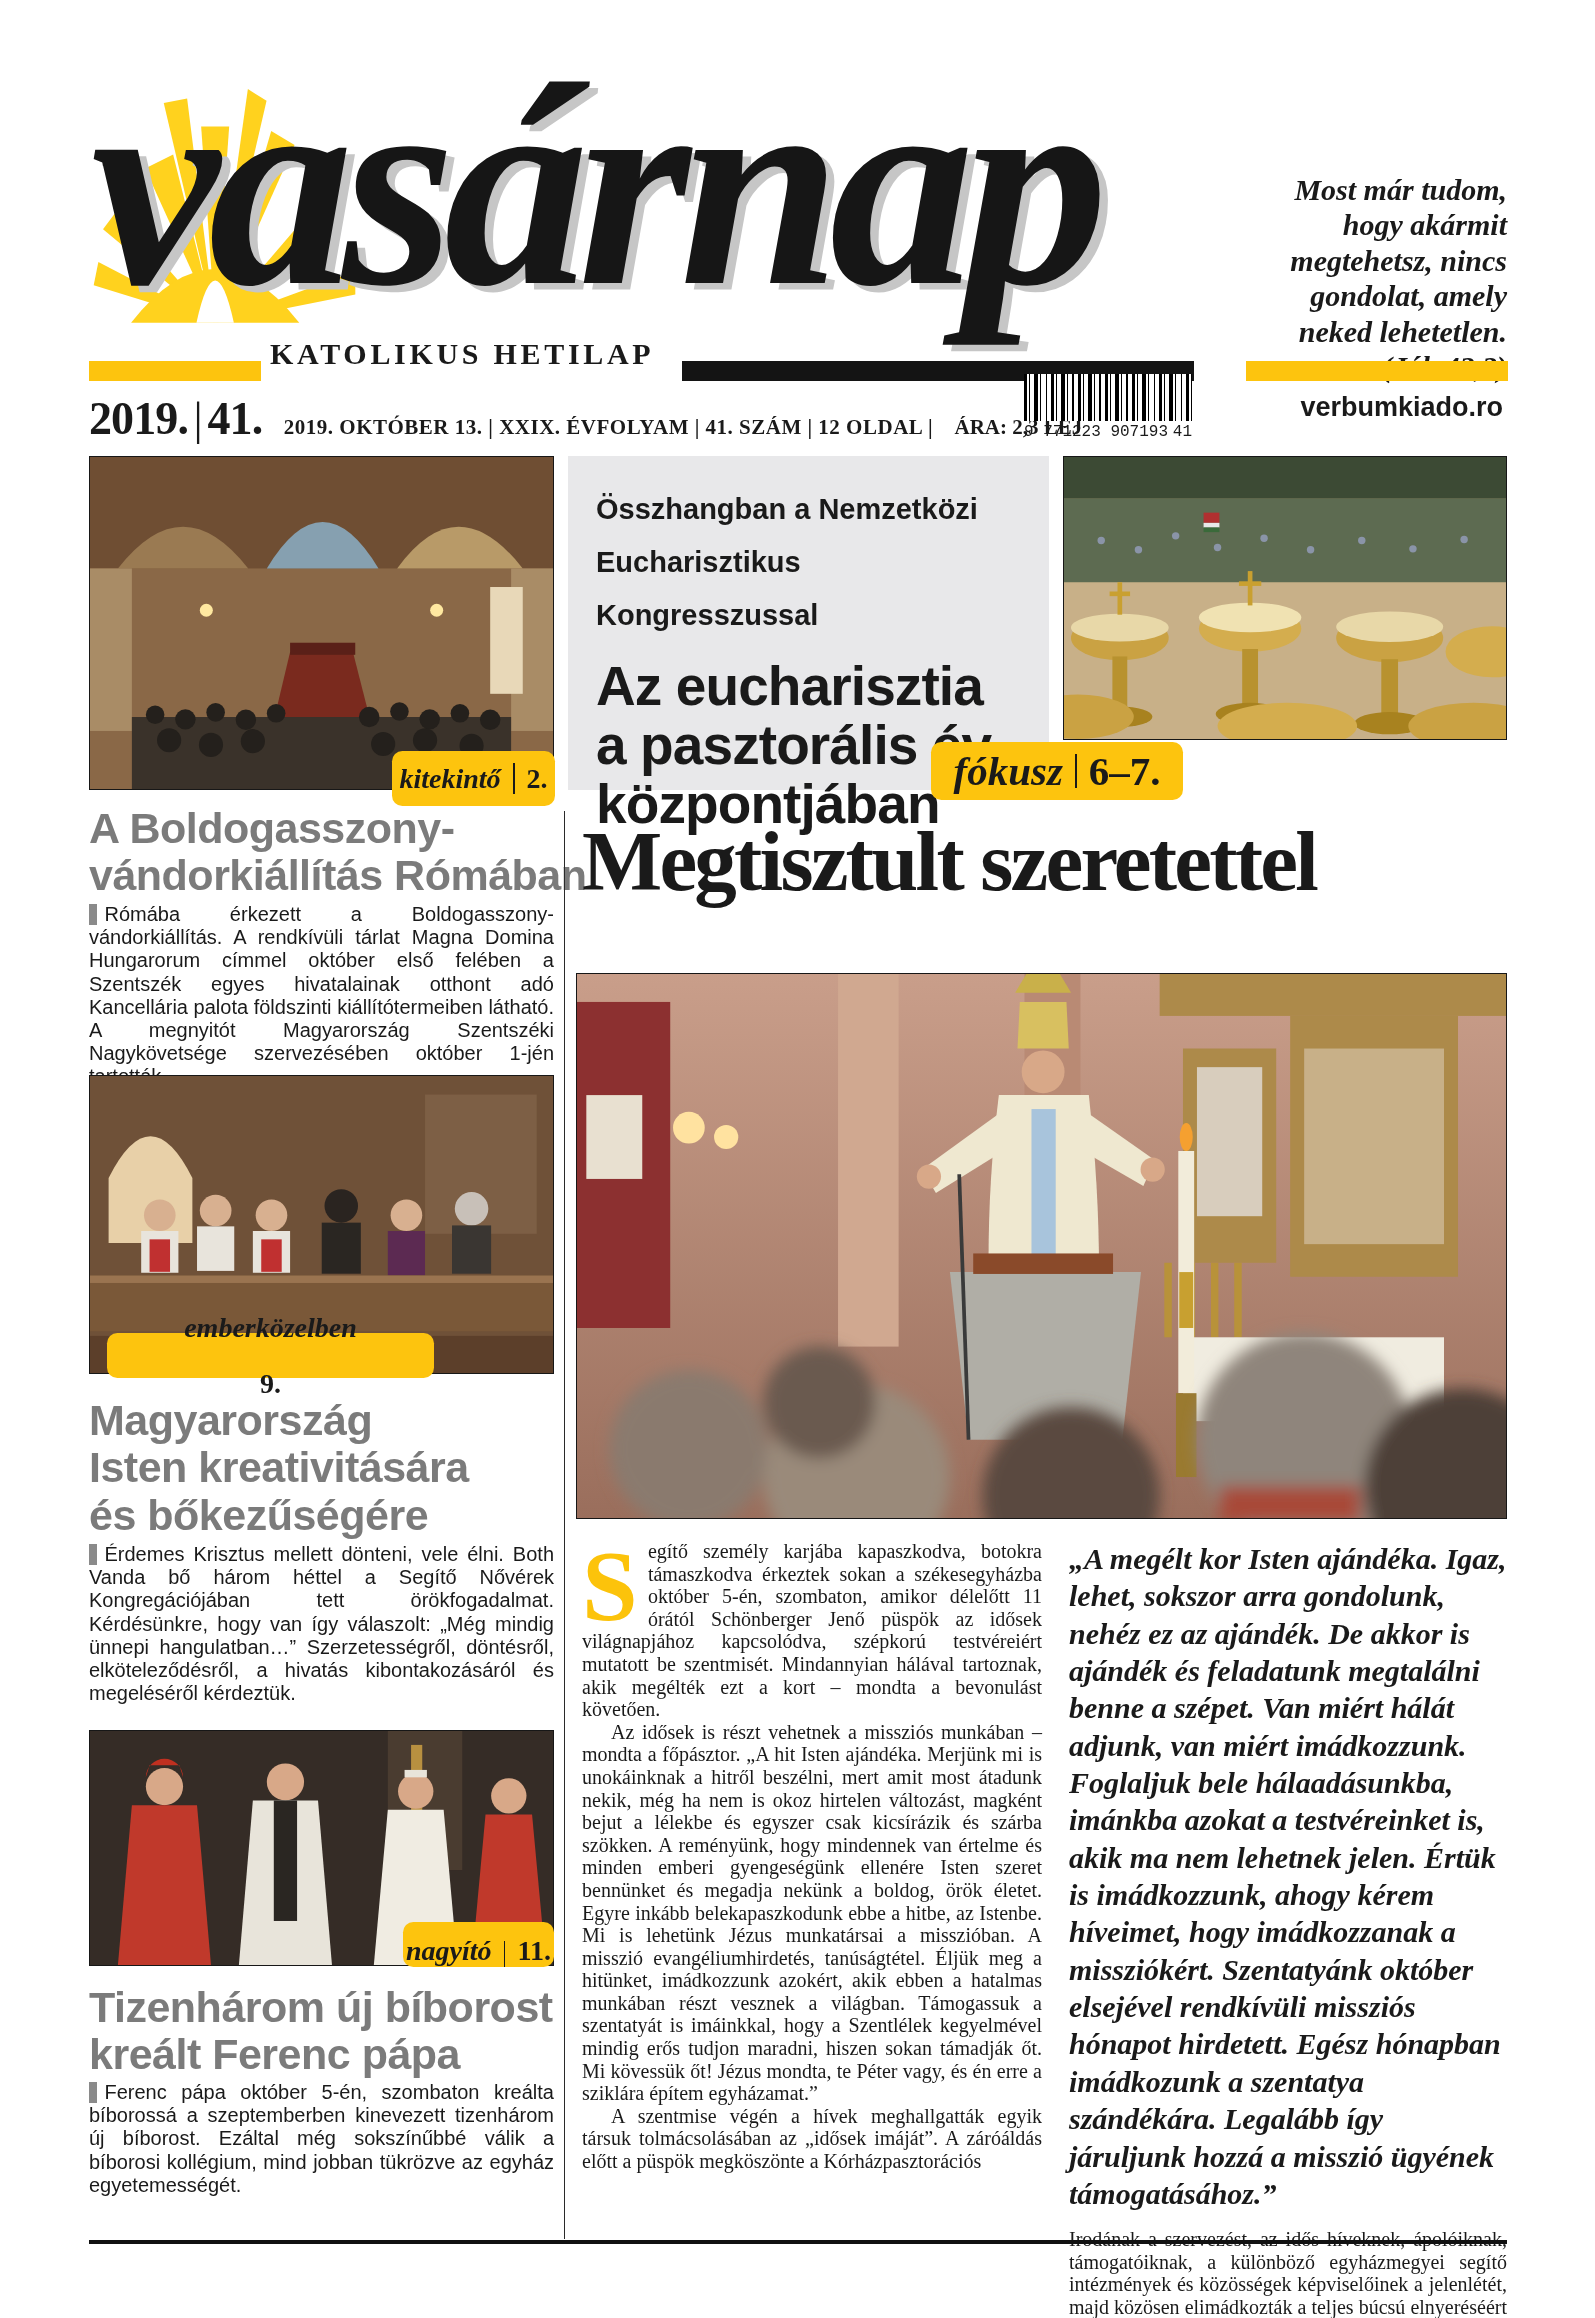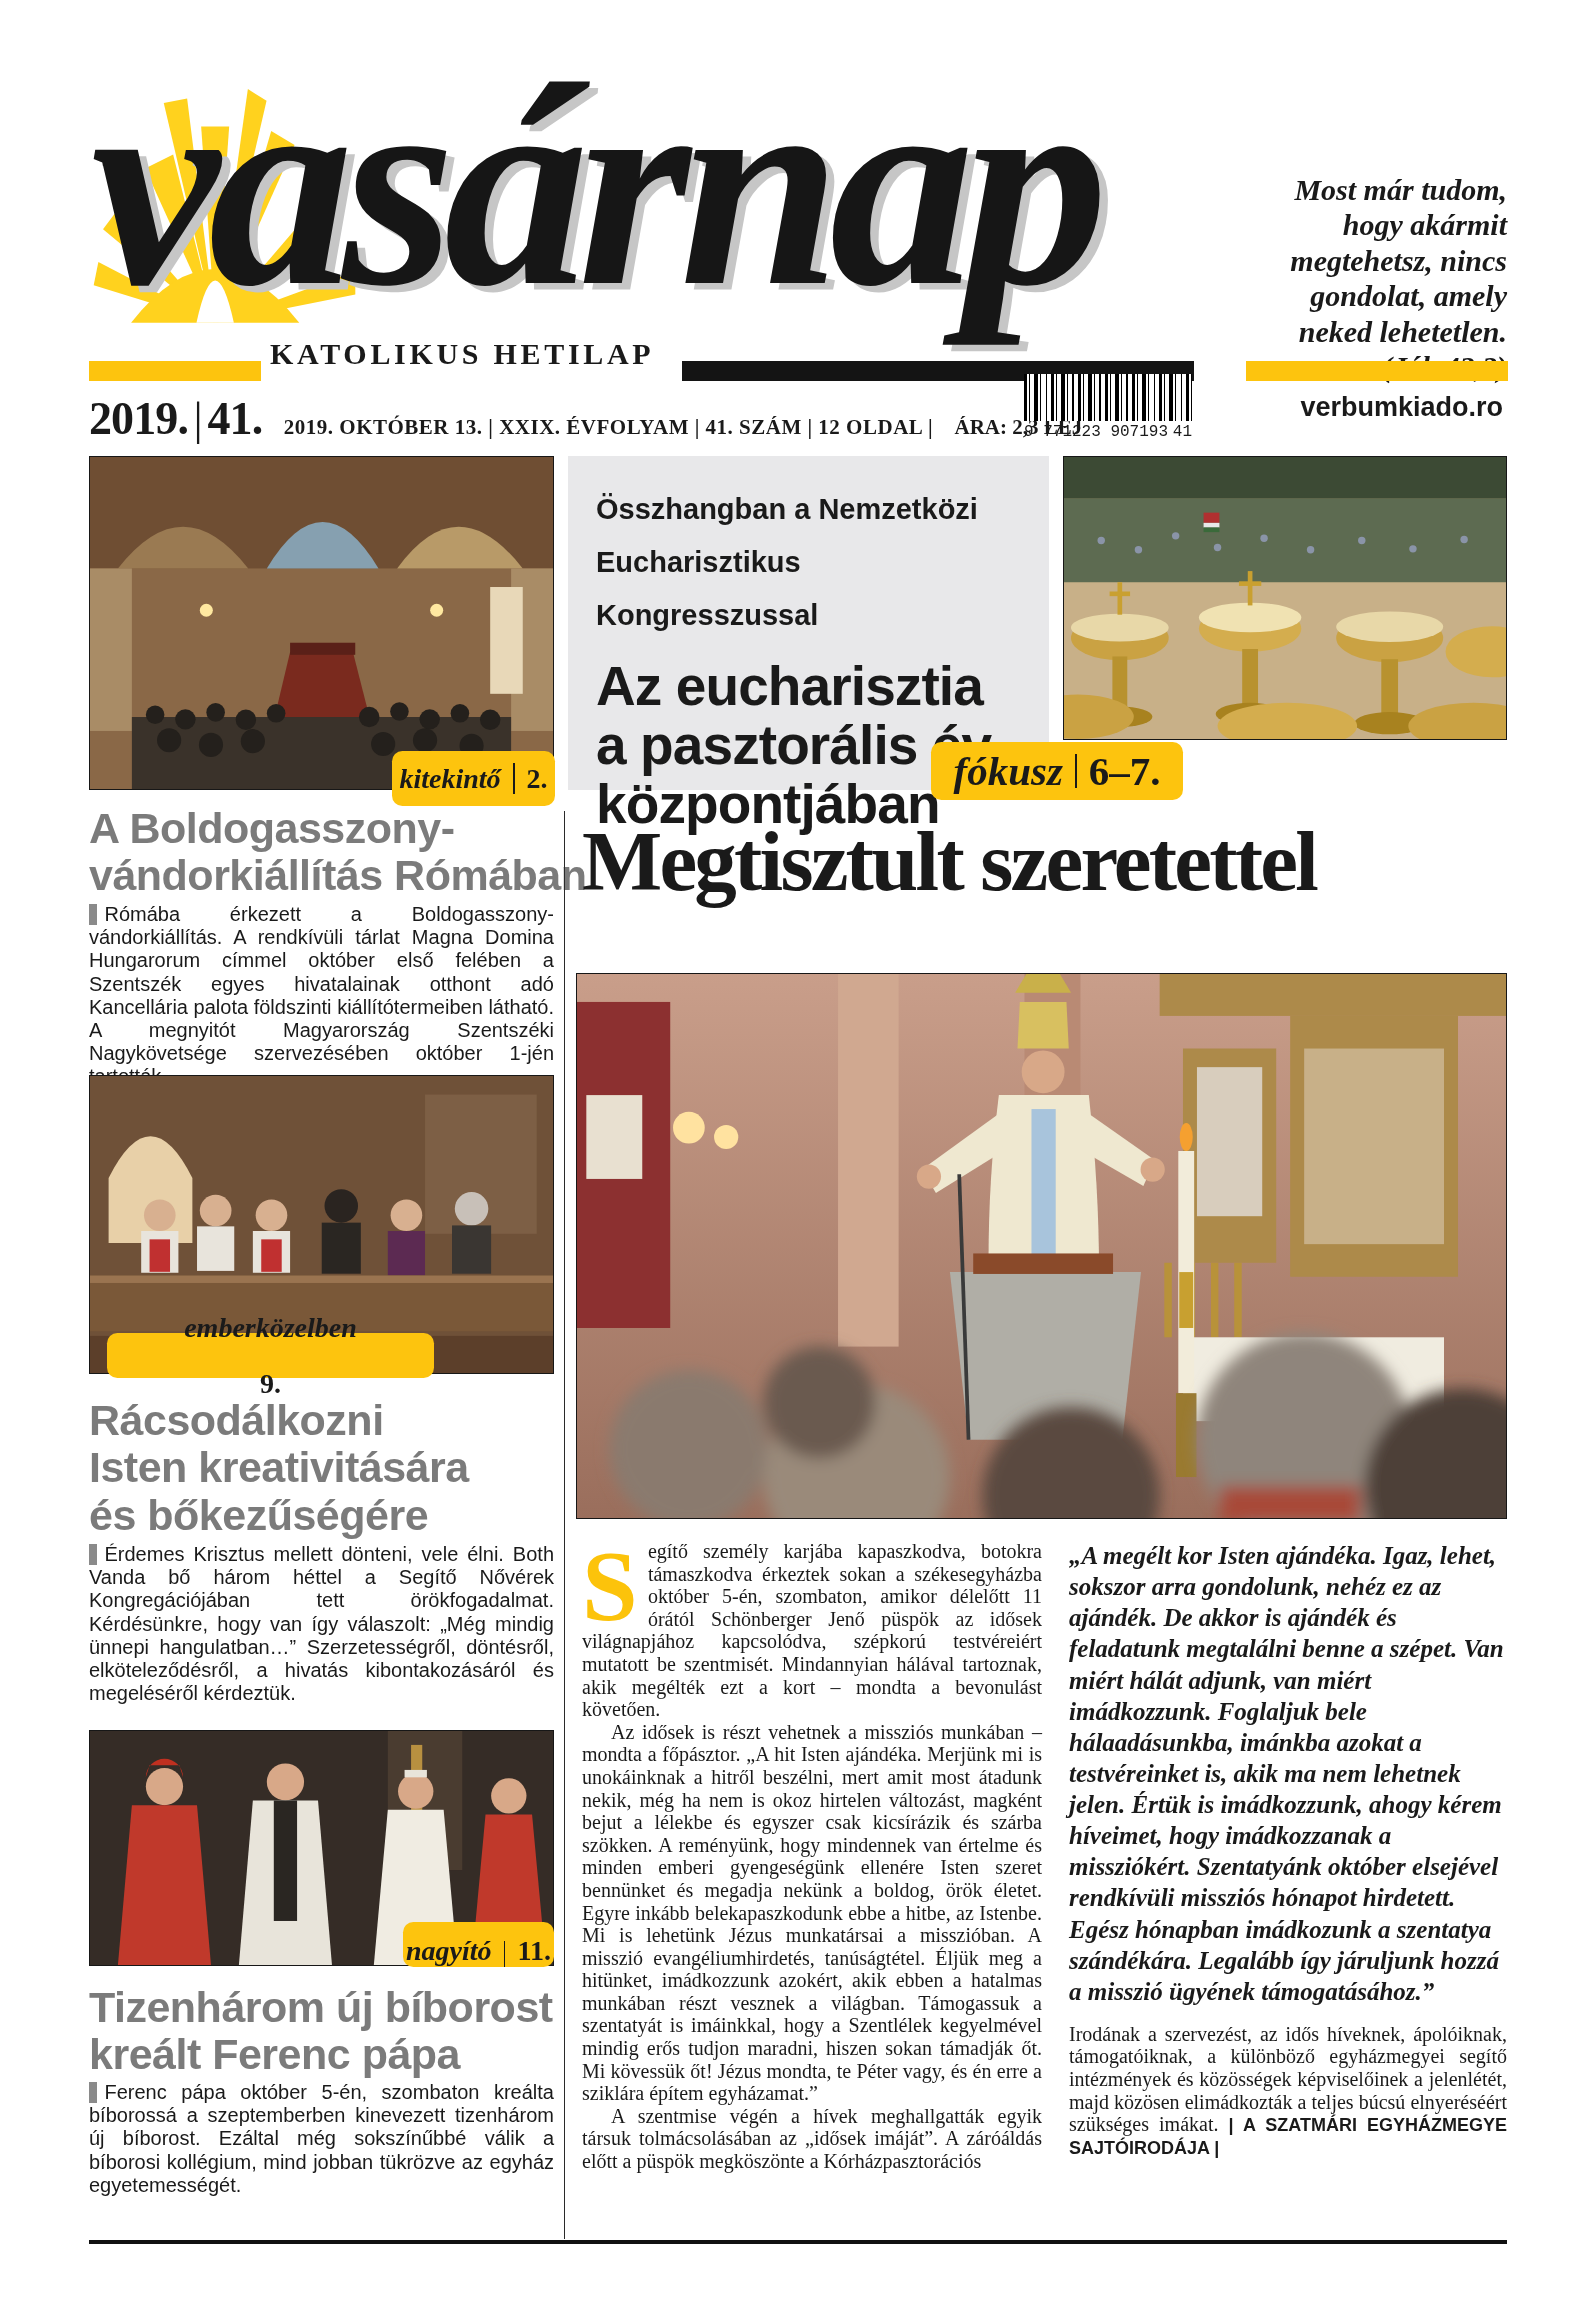--- a/index.html
+++ b/index.html
@@ -67,21 +67,21 @@
   .m-title{left:582px;top:819px;font-size:85px;font-weight:700;letter-spacing:-2.8px;line-height:1;}
   .m-sub{left:582px;top:932px;font-size:35px;font-weight:700;letter-spacing:-0.5px;}
   .m-cols{left:582px;top:1540px;width:925px;display:flex;gap:27px;}
   .m-col1{flex:0 0 460px;}
   .m-col2{flex:1;}
   .m-body{font-size:20px;line-height:1.13;text-align:justify;}
   .m-body p{margin:0;}
   .m-body p.ind{text-indent:29px;}
   .dropcap{float:left;font-size:100px;line-height:0.78;font-weight:700;color:#fcc30b;
            padding:6.5px 10.3px 0 0;}
-  .quote{font-size:25px;font-weight:700;font-style:italic;line-height:1.245;margin-bottom:16px;}
+  .quote{font-size:30px;font-weight:700;font-style:italic;line-height:1.245;margin-bottom:16px;}
   .byline{font-family:"Liberation Sans",sans-serif;font-weight:700;font-size:18px;letter-spacing:0;}
 </style>
 </head>
 <body>
 
 <div class="page">
 
   <svg class="abs" style="left:75px;top:61px;" width="299" height="271" viewBox="0 0 640 580">
     <g fill="#ffd21e">
       <polygon points="300,560 270,140 330,140"></polygon>
@@ -261,21 +261,21 @@
       <rect y="430" width="995" height="16" fill="#9a7450"></rect>
       <rect y="560" width="995" height="80" fill="#5c3f2a"></rect>
     </svg>
   </div>
   <div class="abs plabel lbl-s" style="left:107px;top:1333px;width:327px;height:45px;flex-direction:column;">
     <span class="sec">emberközelben</span>
     <span class="vbar"></span>
     <span class="pg">9.</span>
   </div>
 
-  <div class="abs lc-h prewrap" style="left:89px;top:1397px;">Rácsodálkozni
+  <div class="abs lc-h prewrap" style="left:89px;top:1397px;">Magyarország
 Isten kreativitására
 és bőkezűségére</div>
   <div class="abs lc-b" style="left:89px;top:1543px;">
     <span class="marker"></span><span>Érdemes Krisztus mellett dönteni, vele élni. Both Vanda bő három héttel a Segítő Nővérek Kongregációjában tett örökfogadalmat. Kérdésünkre, hogy van így válaszolt: „Még mindig ünnepi hangulatban…” Szerzetességről, döntésről, elköteleződésről, a hivatás kibontakozásáról és megeléséről kérdeztük.</span>
   </div>
 
   <div class="abs photo" style="left:89px;top:1730px;width:465px;height:236px;">
     <svg viewBox="0 0 995 505" preserveAspectRatio="none">
       <rect width="995" height="505" fill="#352c26"></rect>
       <rect x="640" y="0" width="160" height="300" fill="#4a3c30"></rect>

